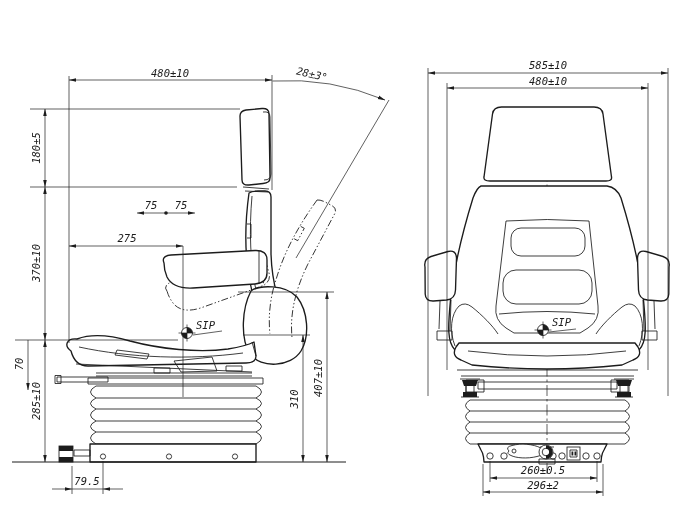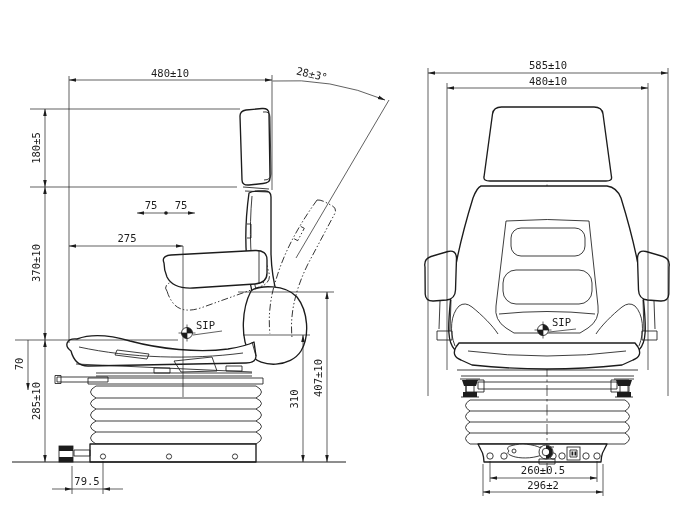--- a/index.html
+++ b/index.html
@@ -1,16 +1,16 @@
 <!DOCTYPE html>
 <html><head>
 <meta charset="utf-8">
 <style>
   html,body{margin:0;padding:0;background:#ffffff;}
-  .sheet{position:relative;width:672px;height:511px;background:#ffffff;overflow:hidden;}
+  .sheet{position:relative;width:672px;height:511px;background:#ffffff;overflow:hidden;font-style:italic;}
   svg{display:block;}
   .ow {fill:#ffffff;stroke:#1c1c1c;stroke-width:1.35;stroke-linejoin:round;}
   .det {fill:none;stroke:#1c1c1c;stroke-width:0.85;stroke-linejoin:round;}
   .detw{fill:#ffffff;stroke:#1c1c1c;stroke-width:0.85;}
   .dim {fill:none;stroke:#1c1c1c;stroke-width:0.7;}
   .gnd {fill:none;stroke:#1c1c1c;stroke-width:1.0;}
   .dimtxt{font-family:"DejaVu Sans Mono","Liberation Mono",monospace;font-size:10.5px;fill:#1c1c1c;}
   .dd {fill:none;stroke:#1c1c1c;stroke-width:0.8;stroke-dasharray:7 2.2 1.4 2.2 1.4 2.2;}
   .cl {fill:none;stroke:#1c1c1c;stroke-width:0.7;stroke-dasharray:11 3 2.5 3;}
   .blk{fill:#1c1c1c;stroke:none;}

